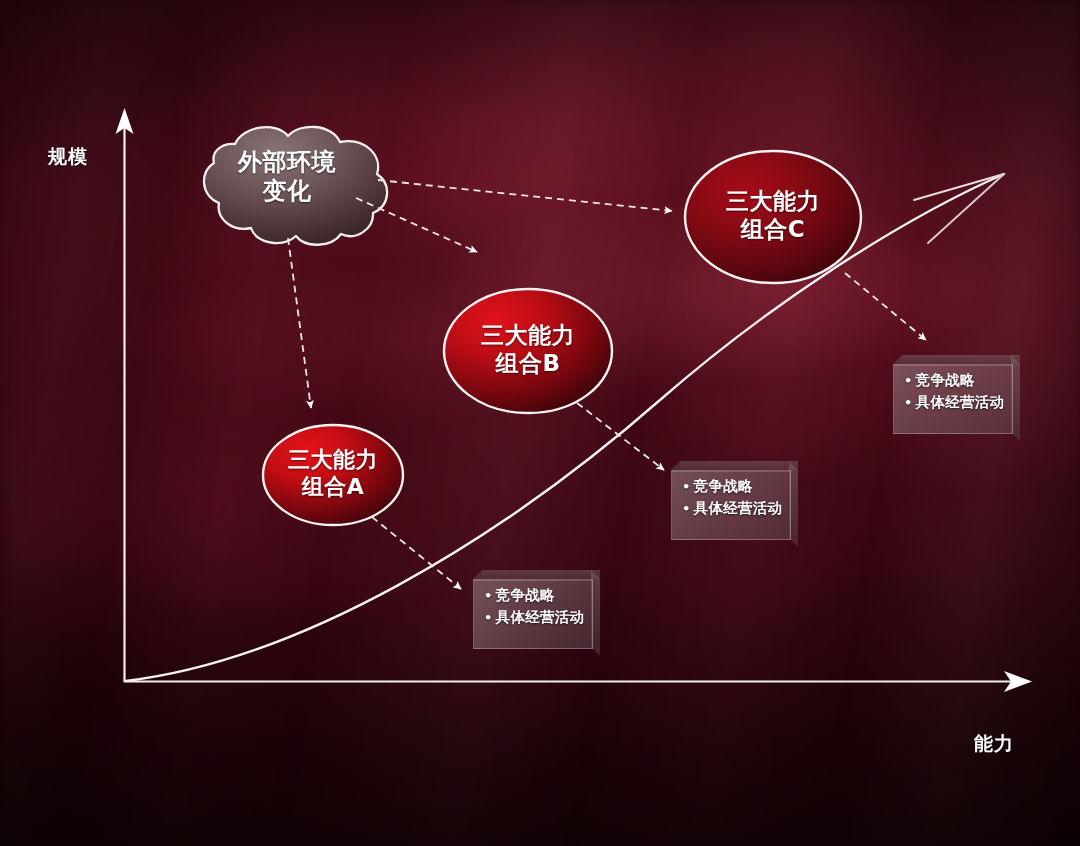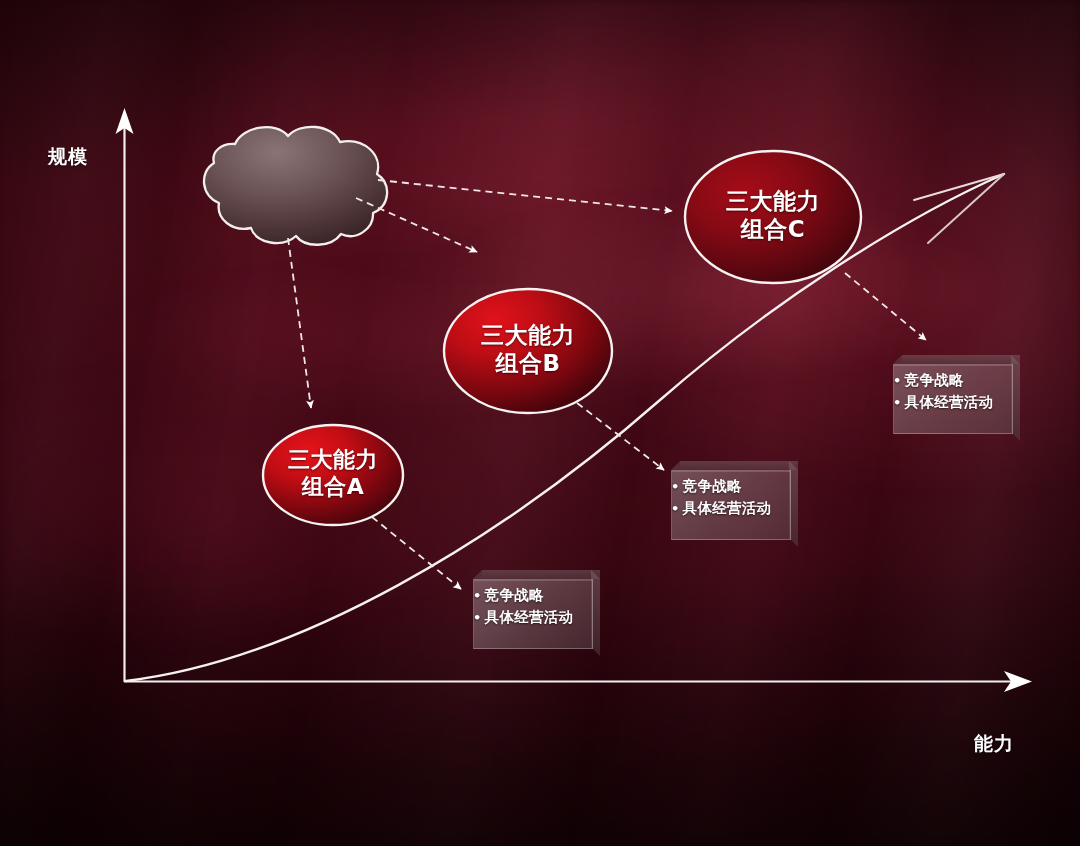--- a/index.html
+++ b/index.html
@@ -125,21 +125,21 @@
   .callout .bar-right {
     position: absolute;
     left: 118px; top: 0;
     width: 9px; height: 77px;
     background: linear-gradient(180deg, rgba(126,100,106,0.55), rgba(86,66,72,0.5));
     transform: skewY(45deg);
     transform-origin: left top;
   }
   .callout .bullets {
     position: absolute;
-    left: 0;
+    left: 11px;
     top: 14px;
     width: 112px;
     color: #ffffff;
     font-size: 14.5px;
     font-weight: bold;
     line-height: 1.55;
     letter-spacing: 0.3px;
     text-shadow: 0 1px 2px rgba(0,0,0,0.6);
   }
   .callout .bullets div::before {
@@ -248,20 +248,22 @@
       <line x1="577" y1="403" x2="664" y2="470" stroke="#f0e8e8" stroke-width="1.8" stroke-dasharray="7 5" marker-end="url(#tri)"></line>
     </g>
     <g>
       <line x1="845" y1="273" x2="926" y2="340" stroke="#f0e8e8" stroke-width="1.8" stroke-dasharray="7 5" marker-end="url(#tri)"></line>
     </g>
   </svg>
 
   <div class="axis-label" style="left:48px; top:108px;margin-top:36px;">规模</div>
   <div class="axis-label" style="left:974px; top:731px;">能力</div>
 
+  <div class="node-label cloud-text" style="left:203px; top:148px; width:168px;">外部环境
+变化</div>
 
   <div class="node-label ell-text-a" style="left:263px; top:447px; width:140px;">三大能力
 组合A</div>
 
   <div class="node-label ell-text-b" style="left:453px; top:321px; width:150px;">三大能力
 组合B</div>
 
   <div class="node-label ell-text-c" style="left:698px; top:187px; width:150px;">三大能力
 组合C</div>
 

